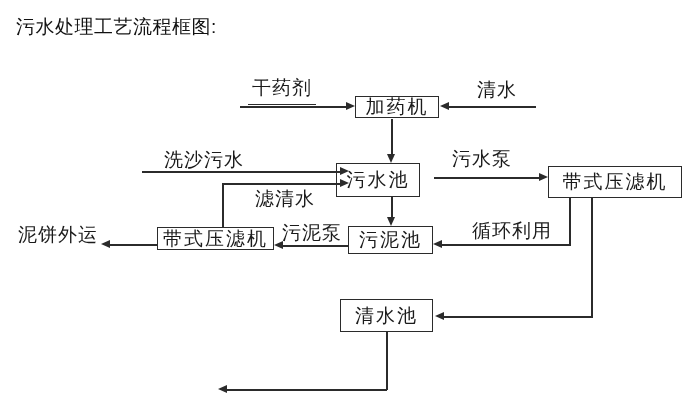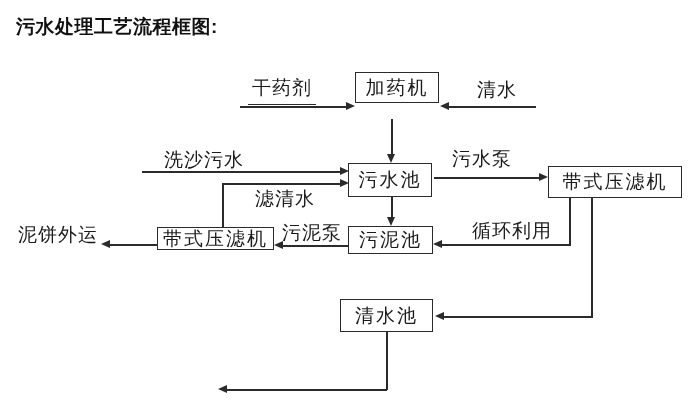--- a/index.html
+++ b/index.html
@@ -4,21 +4,21 @@
 <style>
   :root{ --ln:#2b2b2b; --txt:#1a1a1a; --bg:#ffffff; }
   html,body{margin:0;padding:0;background:#e9e9e9;}
   .canvas{
     position:relative; width:700px; height:420px; background:var(--bg);
     font-family:"Liberation Sans", sans-serif; color:var(--txt);
     overflow:hidden;
   }
   .title{
     position:absolute; left:16px; top:14px; margin:0;
-    font-size:19px; font-weight:bold; letter-spacing:0.5px; color:#111;
+    font-size:19px; font-weight:normal; letter-spacing:0.5px; color:#111;
   }
   .node{
     position:absolute; box-sizing:border-box;
     border:1.6px solid var(--ln); background:#fff;
     display:flex; align-items:center; justify-content:center;
     font-size:19px; color:var(--txt); white-space:nowrap;
     letter-spacing:2px;
   }
   .hline{position:absolute; height:1.6px; background:var(--ln);}
   .vline{position:absolute; width:1.6px; background:var(--ln);}
@@ -32,22 +32,22 @@
   .arr-l{border-top:4.5px solid transparent;border-bottom:4.5px solid transparent;border-right:9px solid var(--ln);}
   .arr-d{border-left:4.5px solid transparent;border-right:4.5px solid transparent;border-top:9px solid var(--ln);}
 </style>
 </head>
 <body>
 
 <div class="canvas">
 
   <h1 class="title">污水处理工艺流程框图:</h1>
 
-  <div class="node" style="left:355px;top:72px;width:84px;height:31px">加药机</div>
-  <div class="node" style="left:348px;top:163px;width:84px;height:34px">污水池</div>
+  <div class="node" style="left:355px;top:96px;width:84px;height:22px">加药机</div>
+  <div class="node" style="left:336px;top:163px;width:84px;height:34px">污水池</div>
   <div class="node" style="left:548px;top:166px;width:134px;height:32px">带式压滤机</div>
   <div class="node" style="left:348px;top:226px;width:85px;height:28px">污泥池</div>
   <div class="node" style="left:157px;top:227px;width:117px;height:23px">带式压滤机</div>
   <div class="node" style="left:340px;top:299px;width:93px;height:33px">清水池</div>
 
   <div class="hline" style="left:240px;top:106px;width:107px"></div>
   <div class="arr arr-r" style="left:346px;top:102px"></div>
   <div class="lbl underlined" style="left:248px;top:78px">干药剂</div>
 
   <div class="hline" style="left:448px;top:106px;width:88px"></div>

